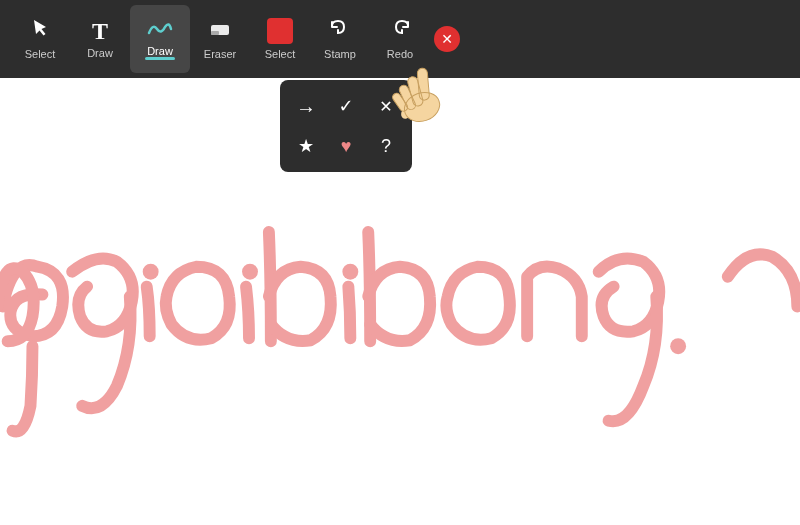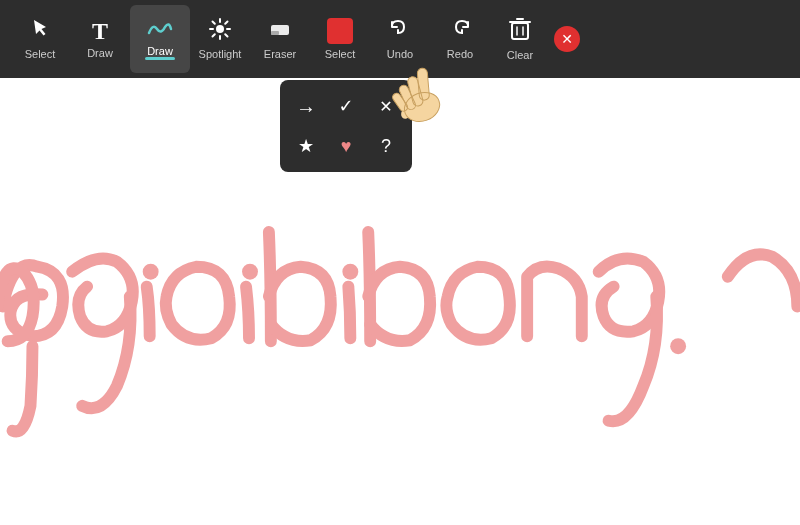--- a/index.html
+++ b/index.html
@@ -169,36 +169,20 @@
     <span class="icon">
       <svg width="26" height="16" viewBox="0 0 26 16" xmlns="http://www.w3.org/2000/svg">
         <path d="M2 12 Q6 2 10 8 Q14 14 18 6 Q22 0 24 8" stroke="#5ecece" stroke-width="2.5" fill="none" stroke-linecap="round"></path>
       </svg>
     </span>
     <span class="label" style="color:#fff;">Draw</span>
     <div class="draw-underline"></div>
   </div>
 
 
-  <div class="toolbar-item">
-    <span class="icon">
-      <svg width="22" height="22" viewBox="0 0 22 22" xmlns="http://www.w3.org/2000/svg">
-        <circle cx="11" cy="11" r="4" fill="white"></circle>
-        <line x1="11" y1="1" x2="11" y2="4" stroke="white" stroke-width="2" stroke-linecap="round"></line>
-        <line x1="11" y1="18" x2="11" y2="21" stroke="white" stroke-width="2" stroke-linecap="round"></line>
-        <line x1="1" y1="11" x2="4" y2="11" stroke="white" stroke-width="2" stroke-linecap="round"></line>
-        <line x1="18" y1="11" x2="21" y2="11" stroke="white" stroke-width="2" stroke-linecap="round"></line>
-        <line x1="3.5" y1="3.5" x2="5.8" y2="5.8" stroke="white" stroke-width="2" stroke-linecap="round"></line>
-        <line x1="16.2" y1="16.2" x2="18.5" y2="18.5" stroke="white" stroke-width="2" stroke-linecap="round"></line>
-        <line x1="18.5" y1="3.5" x2="16.2" y2="5.8" stroke="white" stroke-width="2" stroke-linecap="round"></line>
-        <line x1="5.8" y1="16.2" x2="3.5" y2="18.5" stroke="white" stroke-width="2" stroke-linecap="round"></line>
-      </svg>
-    </span>
-    <span class="label">Spotlight</span>
-  </div>
 
   <div class="toolbar-item">
     <span class="icon">
       <svg width="24" height="22" viewBox="0 0 24 22" xmlns="http://www.w3.org/2000/svg">
         <rect x="3" y="7" width="18" height="10" rx="2" fill="white" opacity="0.9"></rect>
         <rect x="3" y="13" width="8" height="4" rx="1" fill="#aaa"></rect>
       </svg>
     </span>
     <span class="label">Eraser</span>
   </div>
@@ -210,45 +194,33 @@
     <span class="label">Select</span>
   </div>
 
   <div class="toolbar-item">
     <span class="icon">
       <svg width="24" height="22" viewBox="0 0 24 22" xmlns="http://www.w3.org/2000/svg">
         <path d="M4 8 Q4 3 10 3 Q16 3 16 9 Q16 15 10 15 L10 12" stroke="white" stroke-width="2" fill="none" stroke-linecap="round"></path>
         <polyline points="4,4 4,9 9,9" stroke="white" stroke-width="2" fill="none" stroke-linecap="round" stroke-linejoin="round"></polyline>
       </svg>
     </span>
-    <span class="label">Undo</span>
+    <span class="label">Stamp</span>
   </div>
 
   <div class="toolbar-item">
     <span class="icon">
       <svg width="24" height="22" viewBox="0 0 24 22" xmlns="http://www.w3.org/2000/svg">
         <path d="M20 8 Q20 3 14 3 Q8 3 8 9 Q8 15 14 15 L14 12" stroke="white" stroke-width="2" fill="none" stroke-linecap="round"></path>
         <polyline points="20,4 20,9 15,9" stroke="white" stroke-width="2" fill="none" stroke-linecap="round" stroke-linejoin="round"></polyline>
       </svg>
     </span>
     <span class="label">Redo</span>
   </div>
 
-  <div class="toolbar-item">
-    <span class="icon">
-      <svg width="22" height="24" viewBox="0 0 22 24" xmlns="http://www.w3.org/2000/svg">
-        <rect x="3" y="6" width="16" height="16" rx="2" stroke="white" stroke-width="2" fill="none"></rect>
-        <line x1="1" y1="5" x2="21" y2="5" stroke="white" stroke-width="2" stroke-linecap="round"></line>
-        <line x1="8" y1="2" x2="14" y2="2" stroke="white" stroke-width="2" stroke-linecap="round"></line>
-        <line x1="8" y1="10" x2="8" y2="18" stroke="white" stroke-width="1.5" stroke-linecap="round"></line>
-        <line x1="14" y1="10" x2="14" y2="18" stroke="white" stroke-width="1.5" stroke-linecap="round"></line>
-      </svg>
-    </span>
-    <span class="label">Clear</span>
-  </div>
 
 
   <div class="close-btn">✕</div>
 </div>
 
 <div class="stamp-popup">
   <div class="stamp-btn" style="font-size:20px;">→</div>
   <div class="stamp-btn" style="font-size:18px;">✓</div>
   <div class="stamp-btn" style="font-size:16px;">✕</div>
   <div class="stamp-btn" style="font-size:18px;">★</div>

